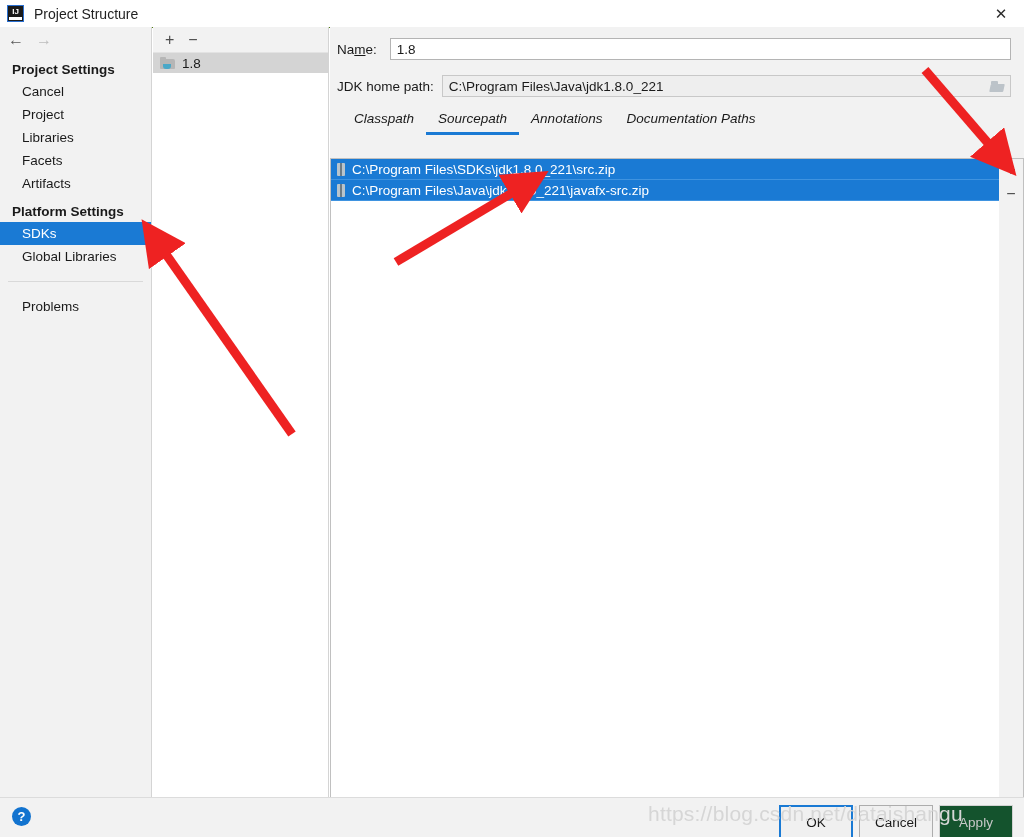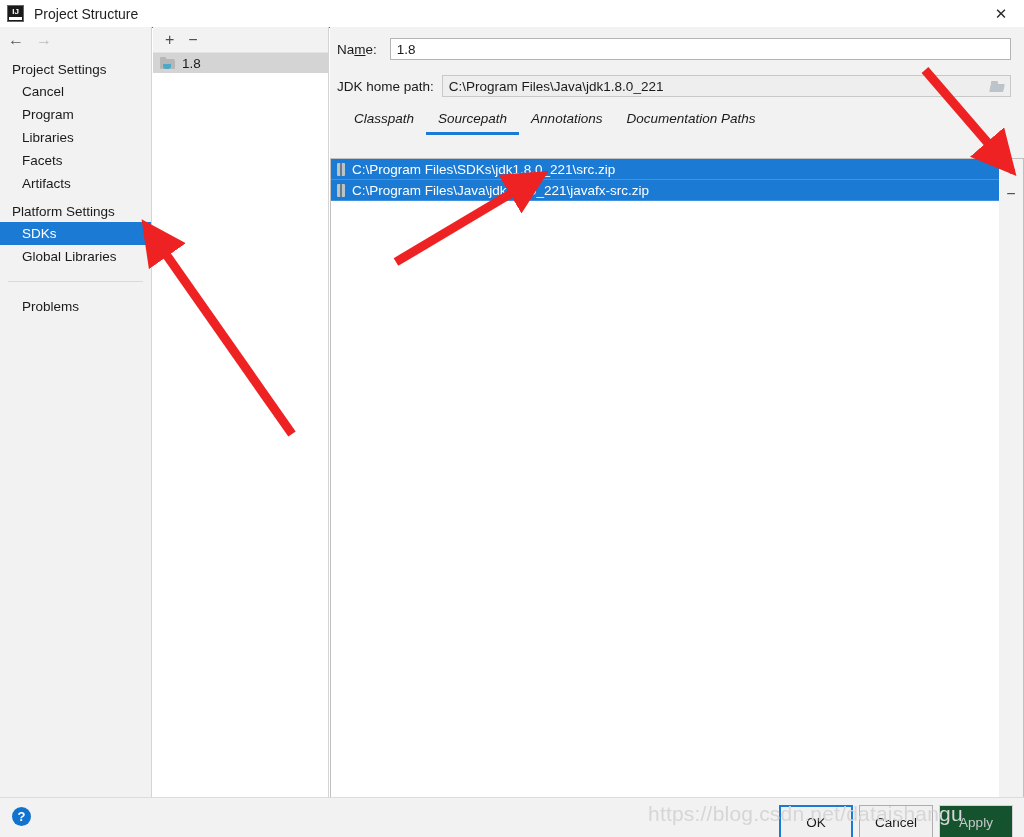--- a/index.html
+++ b/index.html
@@ -91,21 +91,21 @@
   .nav-arrow {
     font-size: 16px;
     line-height: 16px;
     color: #5a5a5a;
     cursor: default;
     user-select: none;
   }
   .nav-arrow.disabled { color: #bdbdbd; }
 
   .side-group {
-    font-weight: normal;
+    font-weight: bold;
     font-size: 13.5px;
     color: #1a1a1a;
     padding: 3px 0 3px 12px;
     margin-top: 6px;
   }
   .side-item {
     font-size: 13.5px;
     color: #1a1a1a;
     padding: 3px 0 3px 22px;
     height: 17px;
@@ -423,21 +423,21 @@
 </div>
 
 <div class="sidebar">
   <div class="nav-arrows">
     <span class="nav-arrow">←</span>
     <span class="nav-arrow disabled">→</span>
   </div>
 
   <div class="side-group">Project Settings</div>
   <div class="side-item">Cancel</div>
-  <div class="side-item">Program</div>
+  <div class="side-item">Project</div>
   <div class="side-item">Libraries</div>
   <div class="side-item">Facets</div>
   <div class="side-item">Artifacts</div>
 
   <div class="side-group">Platform Settings</div>
   <div class="side-item selected">SDKs</div>
   <div class="side-item">Global Libraries</div>
 
   <div class="side-sep"></div>
   <div class="side-item">Problems</div>

